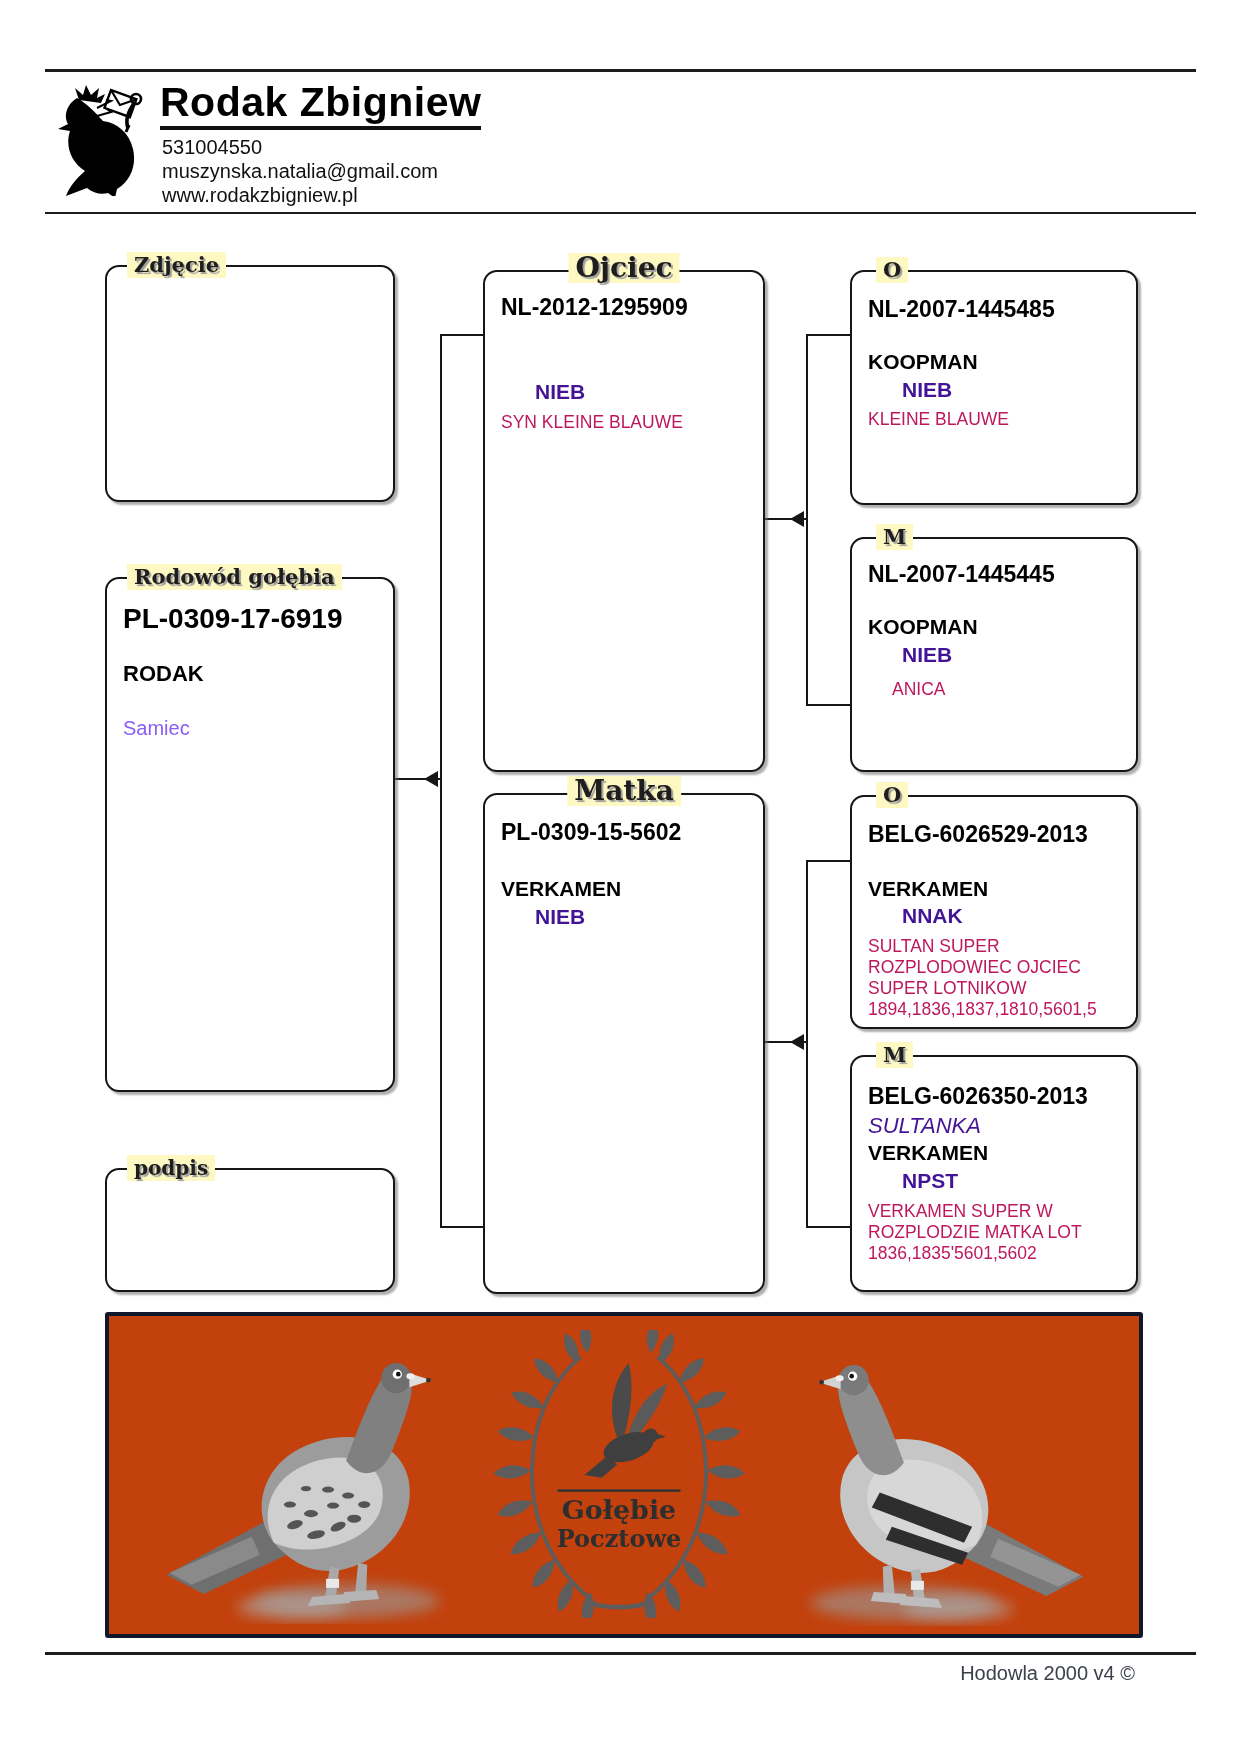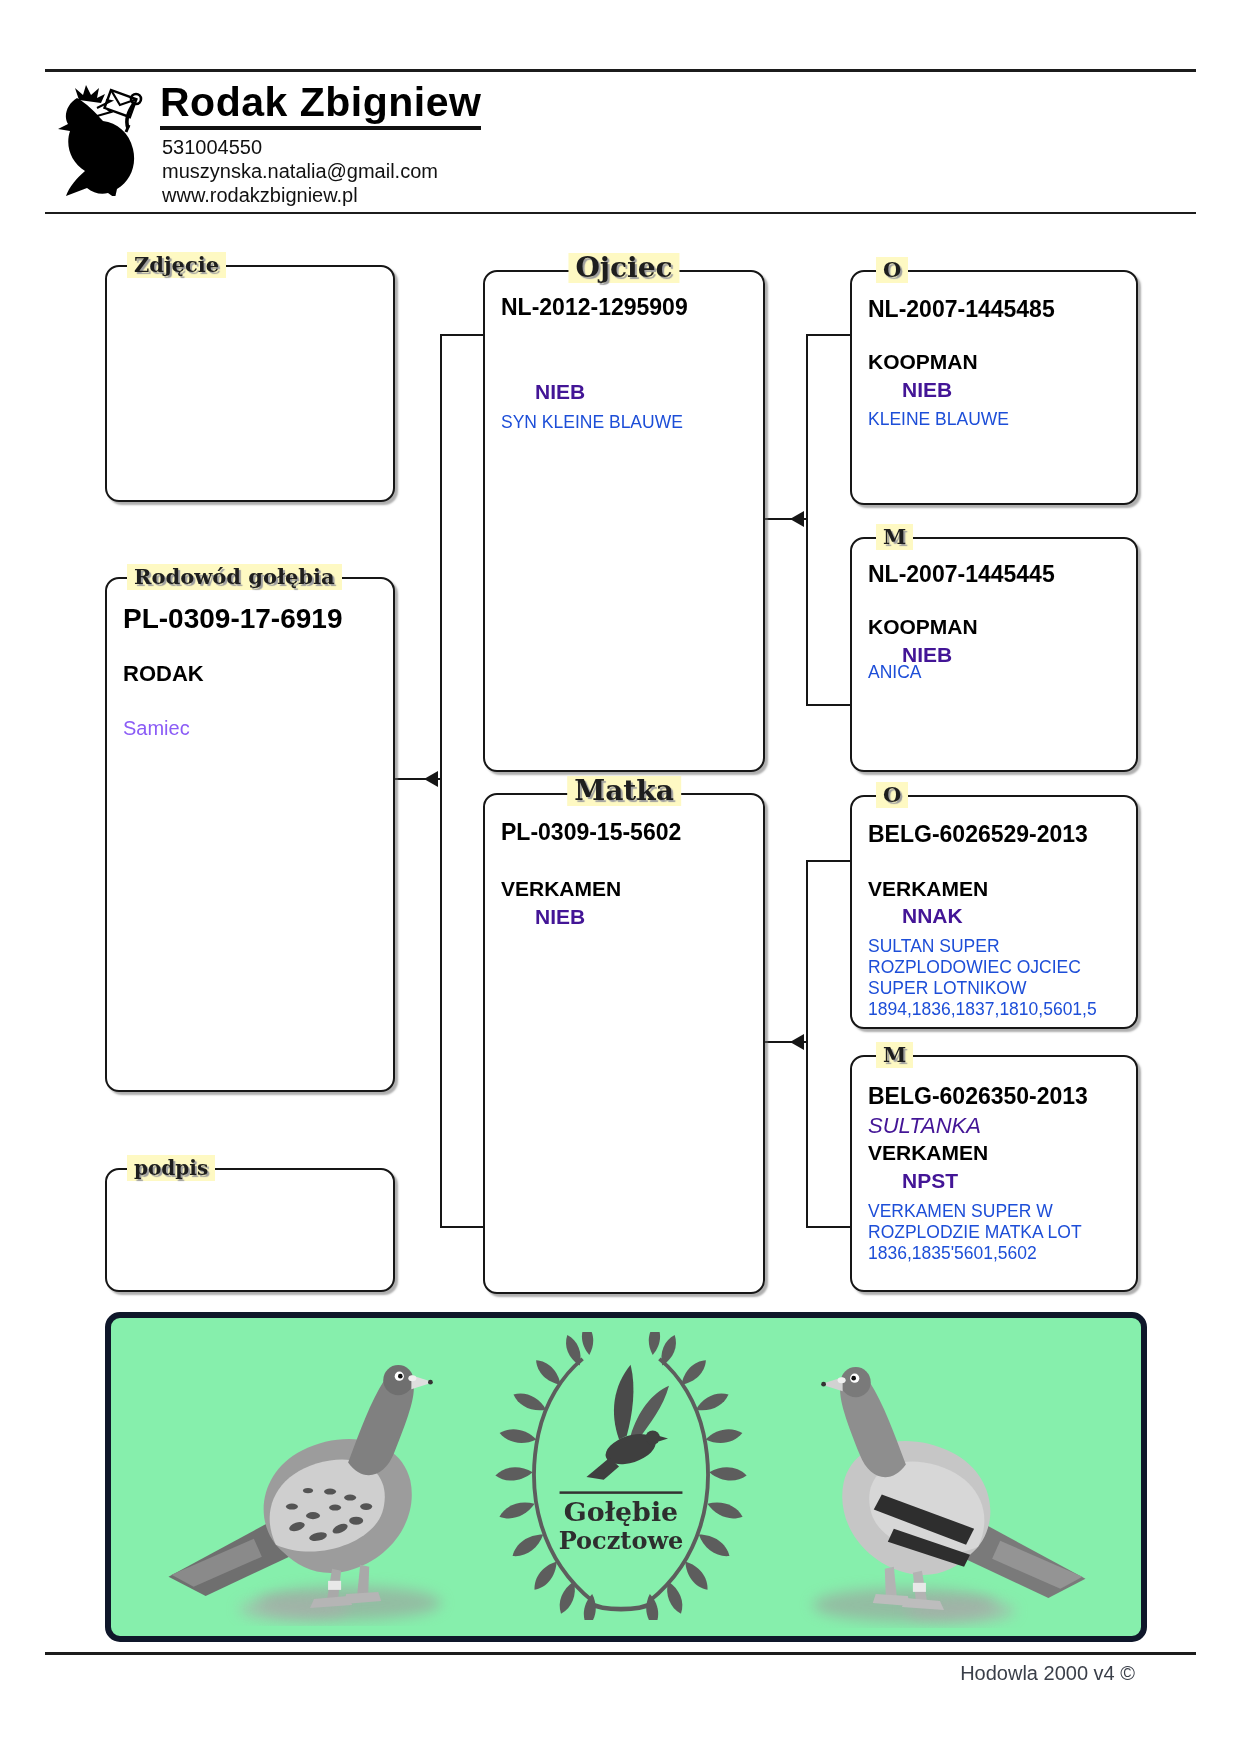--- a/index.html
+++ b/index.html
@@ -21,31 +21,31 @@
        font-size:21px;line-height:26px;text-shadow:2px 2px 1px #9d9d9d;white-space:nowrap;}
   .lbl-big{font-size:28px;line-height:30px;top:-19px;left:50%;transform:translateX(-50%);}
   .lbl-left{left:20px;}
   .lbl-om{left:24px;font-size:21px;}
 
   .ring{position:absolute;left:16px;font-size:23px;font-weight:bold;white-space:nowrap;}
   .bigring{font-size:28px;}
   .bname{position:absolute;left:16px;font-size:21px;font-weight:bold;white-space:nowrap;}
   .ccode{position:absolute;left:16px;font-size:21px;font-weight:bold;color:#431596;white-space:nowrap;margin-left:34px;}
   .alias{position:absolute;left:16px;font-size:22px;font-style:italic;color:#431596;white-space:nowrap;}
-  .bdesc{position:absolute;left:16px;font-size:17.5px;line-height:21px;width:252px;color:#1d4ed8;}
+  .bdesc{position:absolute;left:16px;font-size:17.5px;line-height:21px;width:252px;color:#be185d;}
   .bsex{position:absolute;left:16px;font-size:20px;color:#8b5cf6;}
 
   
   .cline{position:absolute;background:#161616;}
   .arrow-left{position:absolute;width:0;height:0;border-top:8px solid transparent;
               border-bottom:8px solid transparent;border-right:14px solid #161616;}
 
   
   #banner{position:absolute;left:105px;top:1312px;width:1030px;height:318px;
-          border:6px solid #0f172a;border-radius:15px;background:#86efac;}
+          border:4px solid #0f172a;border-radius:3px;background:#c2410c;}
 
   #footer-text{position:absolute;right:106px;top:1662px;font-size:20px;color:#3a3f49;}
 
   svg text{font-family:"DejaVu Serif",serif;}
 </style>
 </head>
 <body>
 
 <div id="page">
 
@@ -124,21 +124,21 @@
     <div class="bname" style="top:78px;">KOOPMAN</div>
     <div class="ccode" style="top:106px;">NIEB</div>
     <div class="bdesc" style="top:137px;">KLEINE BLAUWE</div>
   </div>
 
   <div class="pbox" style="left:850px;top:537px;width:284px;height:231px;">
     <span class="lbl lbl-om">M</span>
     <div class="ring" style="top:22px;">NL-2007-1445445</div>
     <div class="bname" style="top:76px;">KOOPMAN</div>
     <div class="ccode" style="top:104px;">NIEB</div>
-    <div class="bdesc" style="top:123px;">ANICA</div>
+    <div class="bdesc" style="top:140px;margin-left:24px;">ANICA</div>
   </div>
 
   <div class="pbox" style="left:850px;top:795px;width:284px;height:230px;">
     <span class="lbl lbl-om">O</span>
     <div class="ring" style="top:24px;">BELG-6026529-2013</div>
     <div class="bname" style="top:80px;">VERKAMEN</div>
     <div class="ccode" style="top:107px;">NNAK</div>
     <div class="bdesc" style="top:139px;">SULTAN SUPER ROZPLODOWIEC OJCIEC SUPER LOTNIKOW 1894,1836,1837,1810,5601,5</div>
   </div>
 

